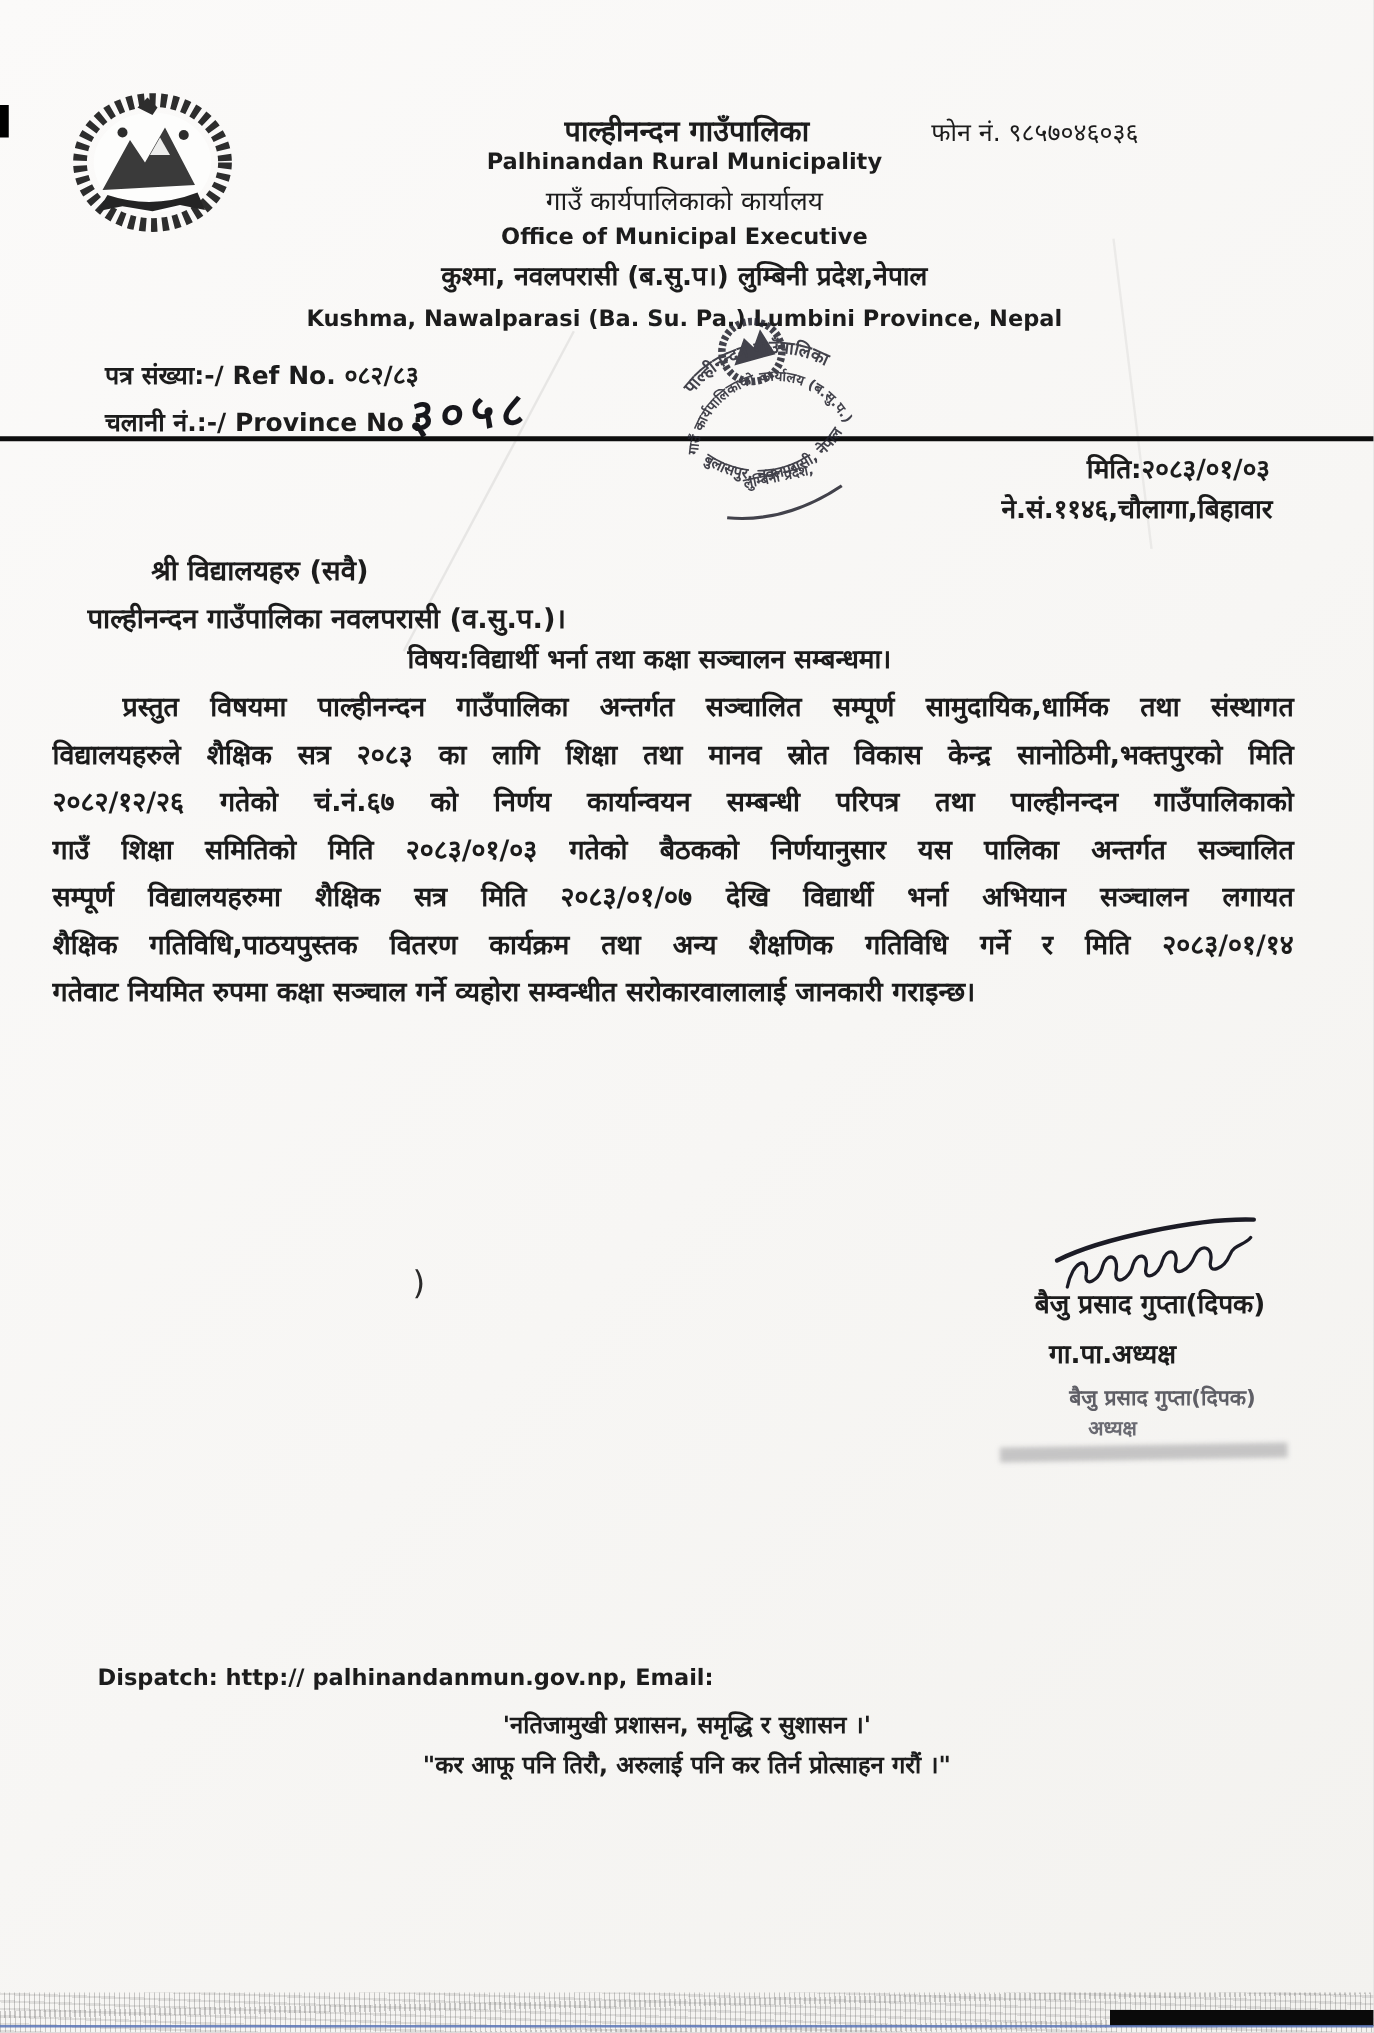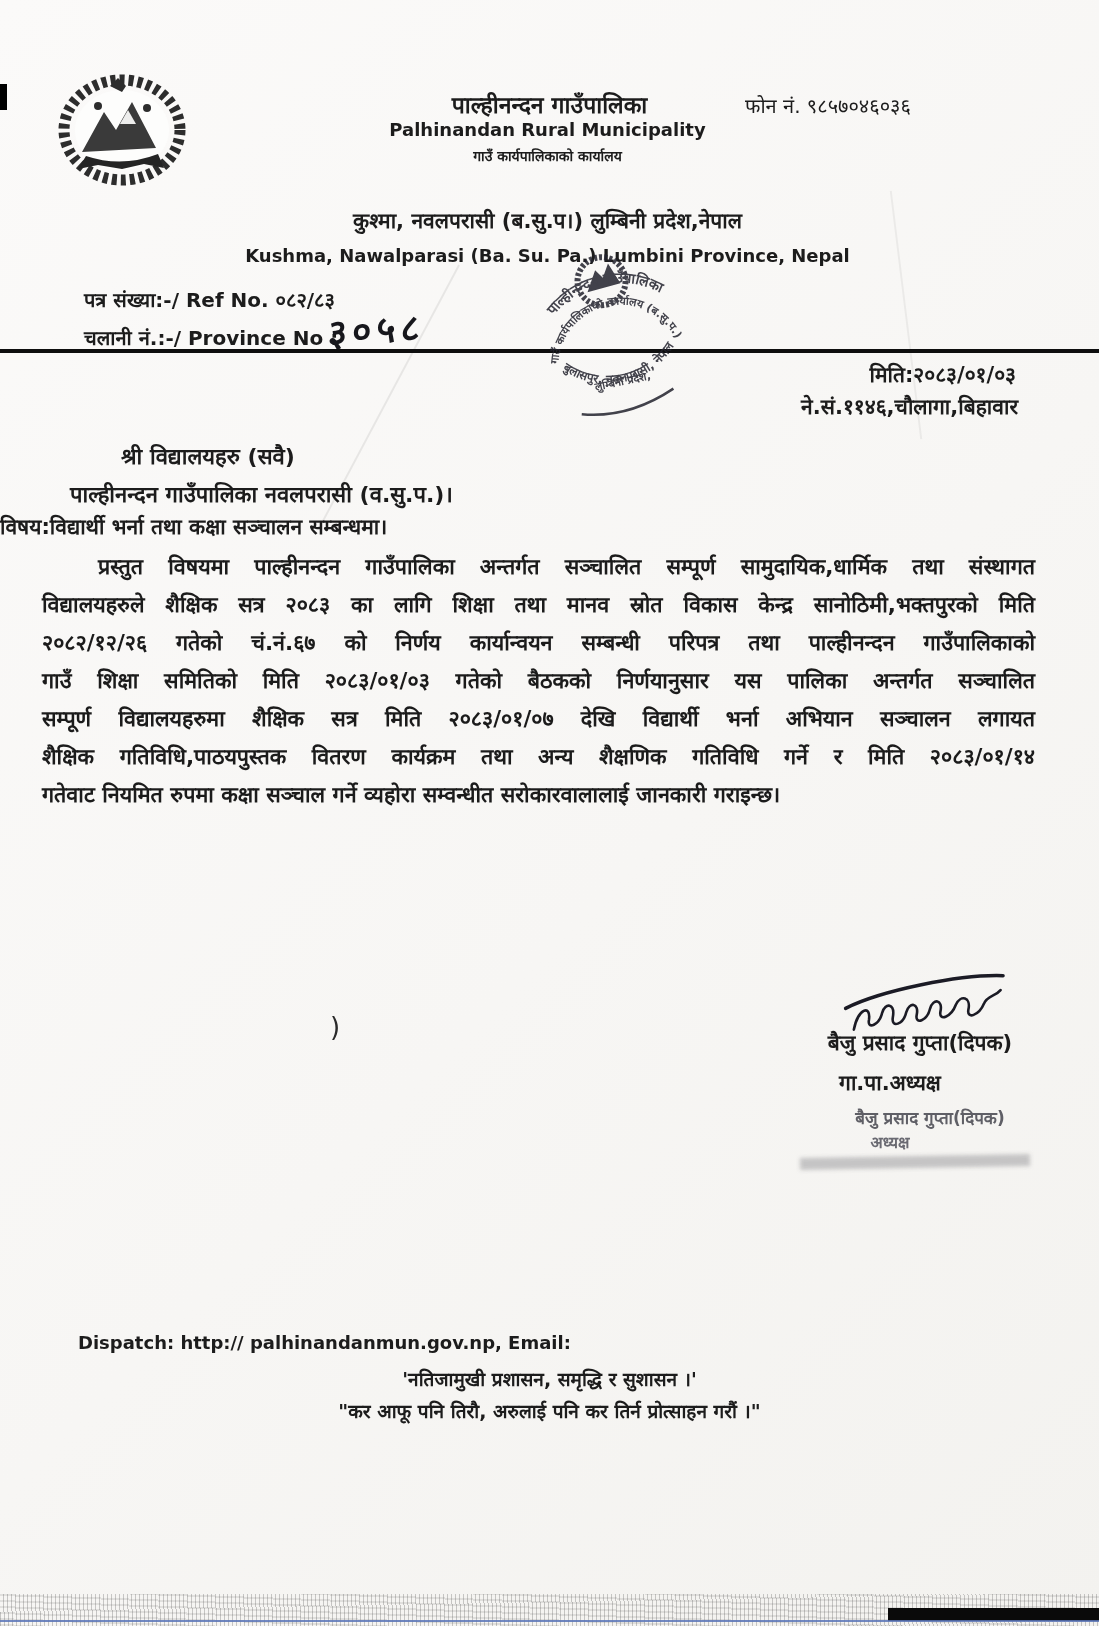--- a/index.html
+++ b/index.html
@@ -11,42 +11,42 @@
     overflow:hidden;
     font-family:"DejaVu Sans",sans-serif;
     color:#1c1c1c;
   }
   .abs{position:absolute;}
   .dev{font-family:"DejaVu Sans",sans-serif;}
   .center-col{left:0;right:4px;text-align:center;}
   
   .h-np-org{top:88px;font-size:23px;font-weight:bold;left:265px;right:265px;text-align:center;}
   .h-en-org{top:119px;font-size:18px;font-weight:bold;}
-  .h-np-office{top:146px;font-size:14px;font-weight:bold;}
+  .h-np-office{top:146px;font-size:21px;font-weight:normal;}
   .h-en-office{top:179px;font-size:18px;font-weight:bold;}
   .h-np-addr{top:206px;font-size:21px;font-weight:bold;}
   .h-en-addr{top:245px;font-size:18px;font-weight:bold;}
   .h-phone{top:92px;left:745px;font-size:20px;font-weight:normal;}
   
   .logo{top:72px;left:52px;width:140px;height:126px;}
   
   .ref-line{top:286px;left:84px;font-size:20px;font-weight:bold;}
   .dispatch-line{top:324px;left:84px;font-size:20px;font-weight:bold;}
   .dispatch-hand{top:303px;left:328px;font-size:37px;font-weight:bold;
      transform:rotate(-4deg) skewX(-6deg);letter-spacing:5px;color:#17171c;}
   .rule{top:349px;left:0;width:1099px;height:4px;background:#0e0e0e;}
   
   .seal{top:228px;left:510px;width:205px;height:205px;transform:rotate(-12deg);opacity:.85;}
   
   .date1{top:360px;left:700px;width:316px;text-align:right;font-size:21px;font-weight:bold;}
   .date2{top:392px;left:700px;width:318px;text-align:right;font-size:21px;font-weight:bold;}
   
   .addr1{top:440px;left:121px;font-size:22px;font-weight:bold;}
   .addr2{top:478px;left:70px;font-size:22px;font-weight:bold;}
-  .subject{top:512px;left:0;right:60px;font-size:21px;font-weight:bold;}
+  .subject{top:512px;left:0;right:60px;text-align:center;font-size:21px;font-weight:bold;}
   
   .body-block{top:548px;left:42px;width:993px;font-size:21.5px;line-height:38px;font-weight:bold;color:#1b1b1b;}
   .body-line{text-align:justify;text-align-last:justify;}
   .body-line.first{text-indent:56px;}
   .body-line.last{text-align:left;text-align-last:left;}
   .stray-paren{top:1012px;left:330px;font-size:26px;color:#2a2a2a;}
   
   .sig-scrawl{top:972px;left:838px;width:175px;height:72px;transform:rotate(-6deg);}
   .sig-name{top:1028px;left:770px;width:300px;text-align:center;font-size:21px;font-weight:bold;}
   .sig-title{top:1068px;left:760px;width:260px;text-align:center;font-size:21px;font-weight:bold;}
@@ -88,20 +88,21 @@
       <path d="M34,84 Q70,96 106,82 L112,96 L92,92 L70,97 L46,93 L26,97 Z" fill="#242424"></path>
       <circle cx="46" cy="34" r="4" fill="#2d2d2d"></circle>
       <circle cx="95" cy="36" r="4" fill="#2d2d2d"></circle>
       <path d="M58,14 L66,6 L74,14 L70,20 Z" fill="#2d2d2d"></path>
     </svg>
   </div>
 
   <div class="abs h-np-org dev">पाल्हीनन्दन गाउँपालिका</div>
   <div class="abs center-col h-en-org">Palhinandan Rural Municipality</div>
   <div class="abs center-col h-np-office dev">गाउँ कार्यपालिकाको कार्यालय</div>
+  <div class="abs center-col h-en-office">Office of Municipal Executive</div>
   <div class="abs center-col h-np-addr dev">कुश्मा, नवलपरासी (ब.सु.प।) लुम्बिनी प्रदेश,नेपाल</div>
   <div class="abs center-col h-en-addr">Kushma, Nawalparasi (Ba. Su. Pa.) Lumbini Province, Nepal</div>
   <div class="abs h-phone dev">फोन नं. ९८५७०४६०३६</div>
 
   <div class="abs ref-line">
     <span>पत्र संख्या:-/ Ref No.</span>
     <span>०८२/८३</span>
   </div>
   <div class="abs dispatch-line">चलानी नं.:-/ Province No :</div>
   <div class="abs dispatch-hand">३०५८</div>

